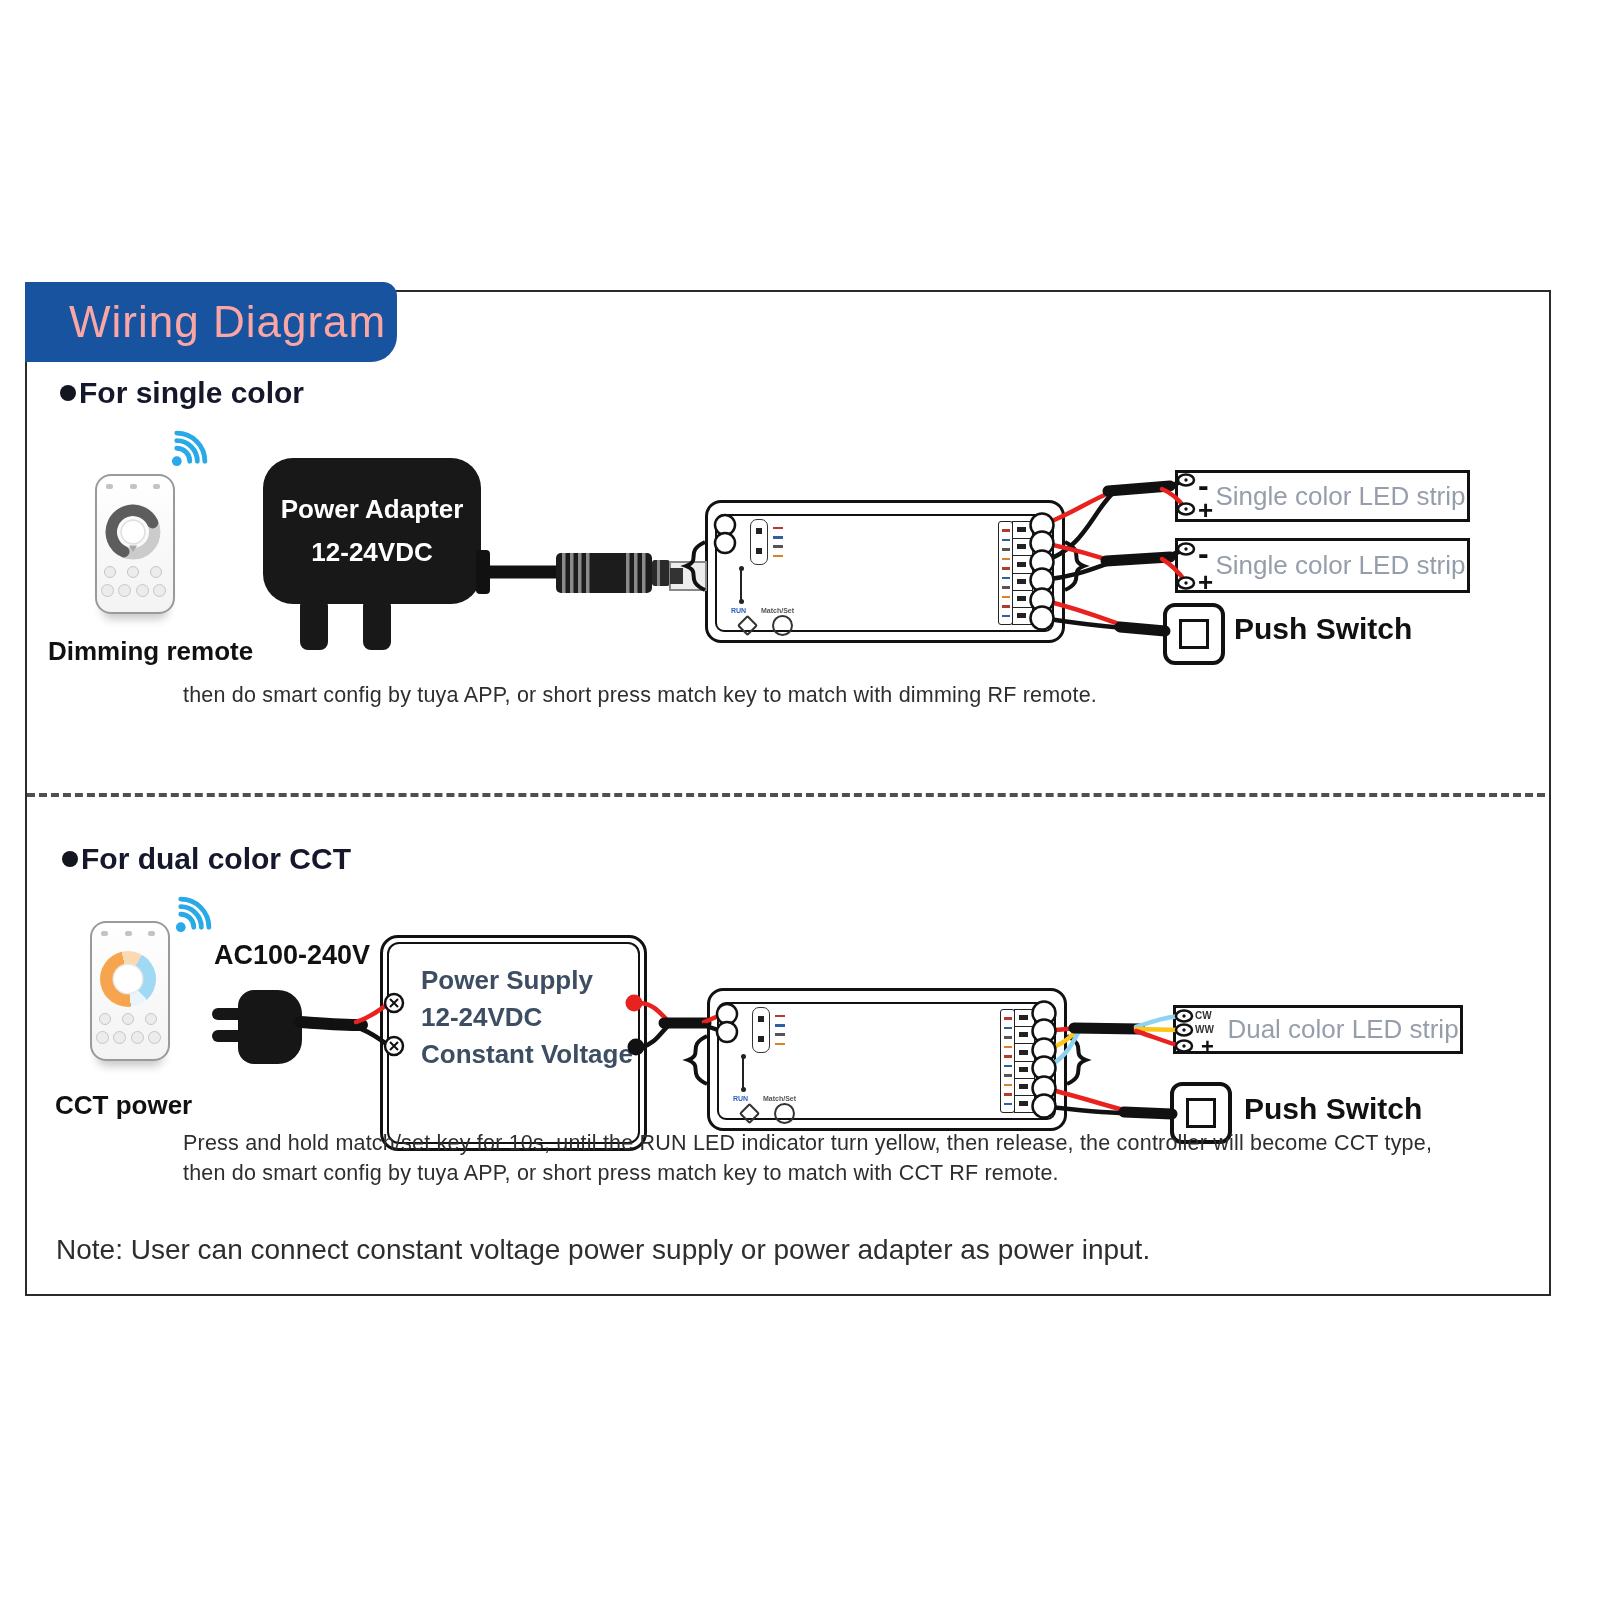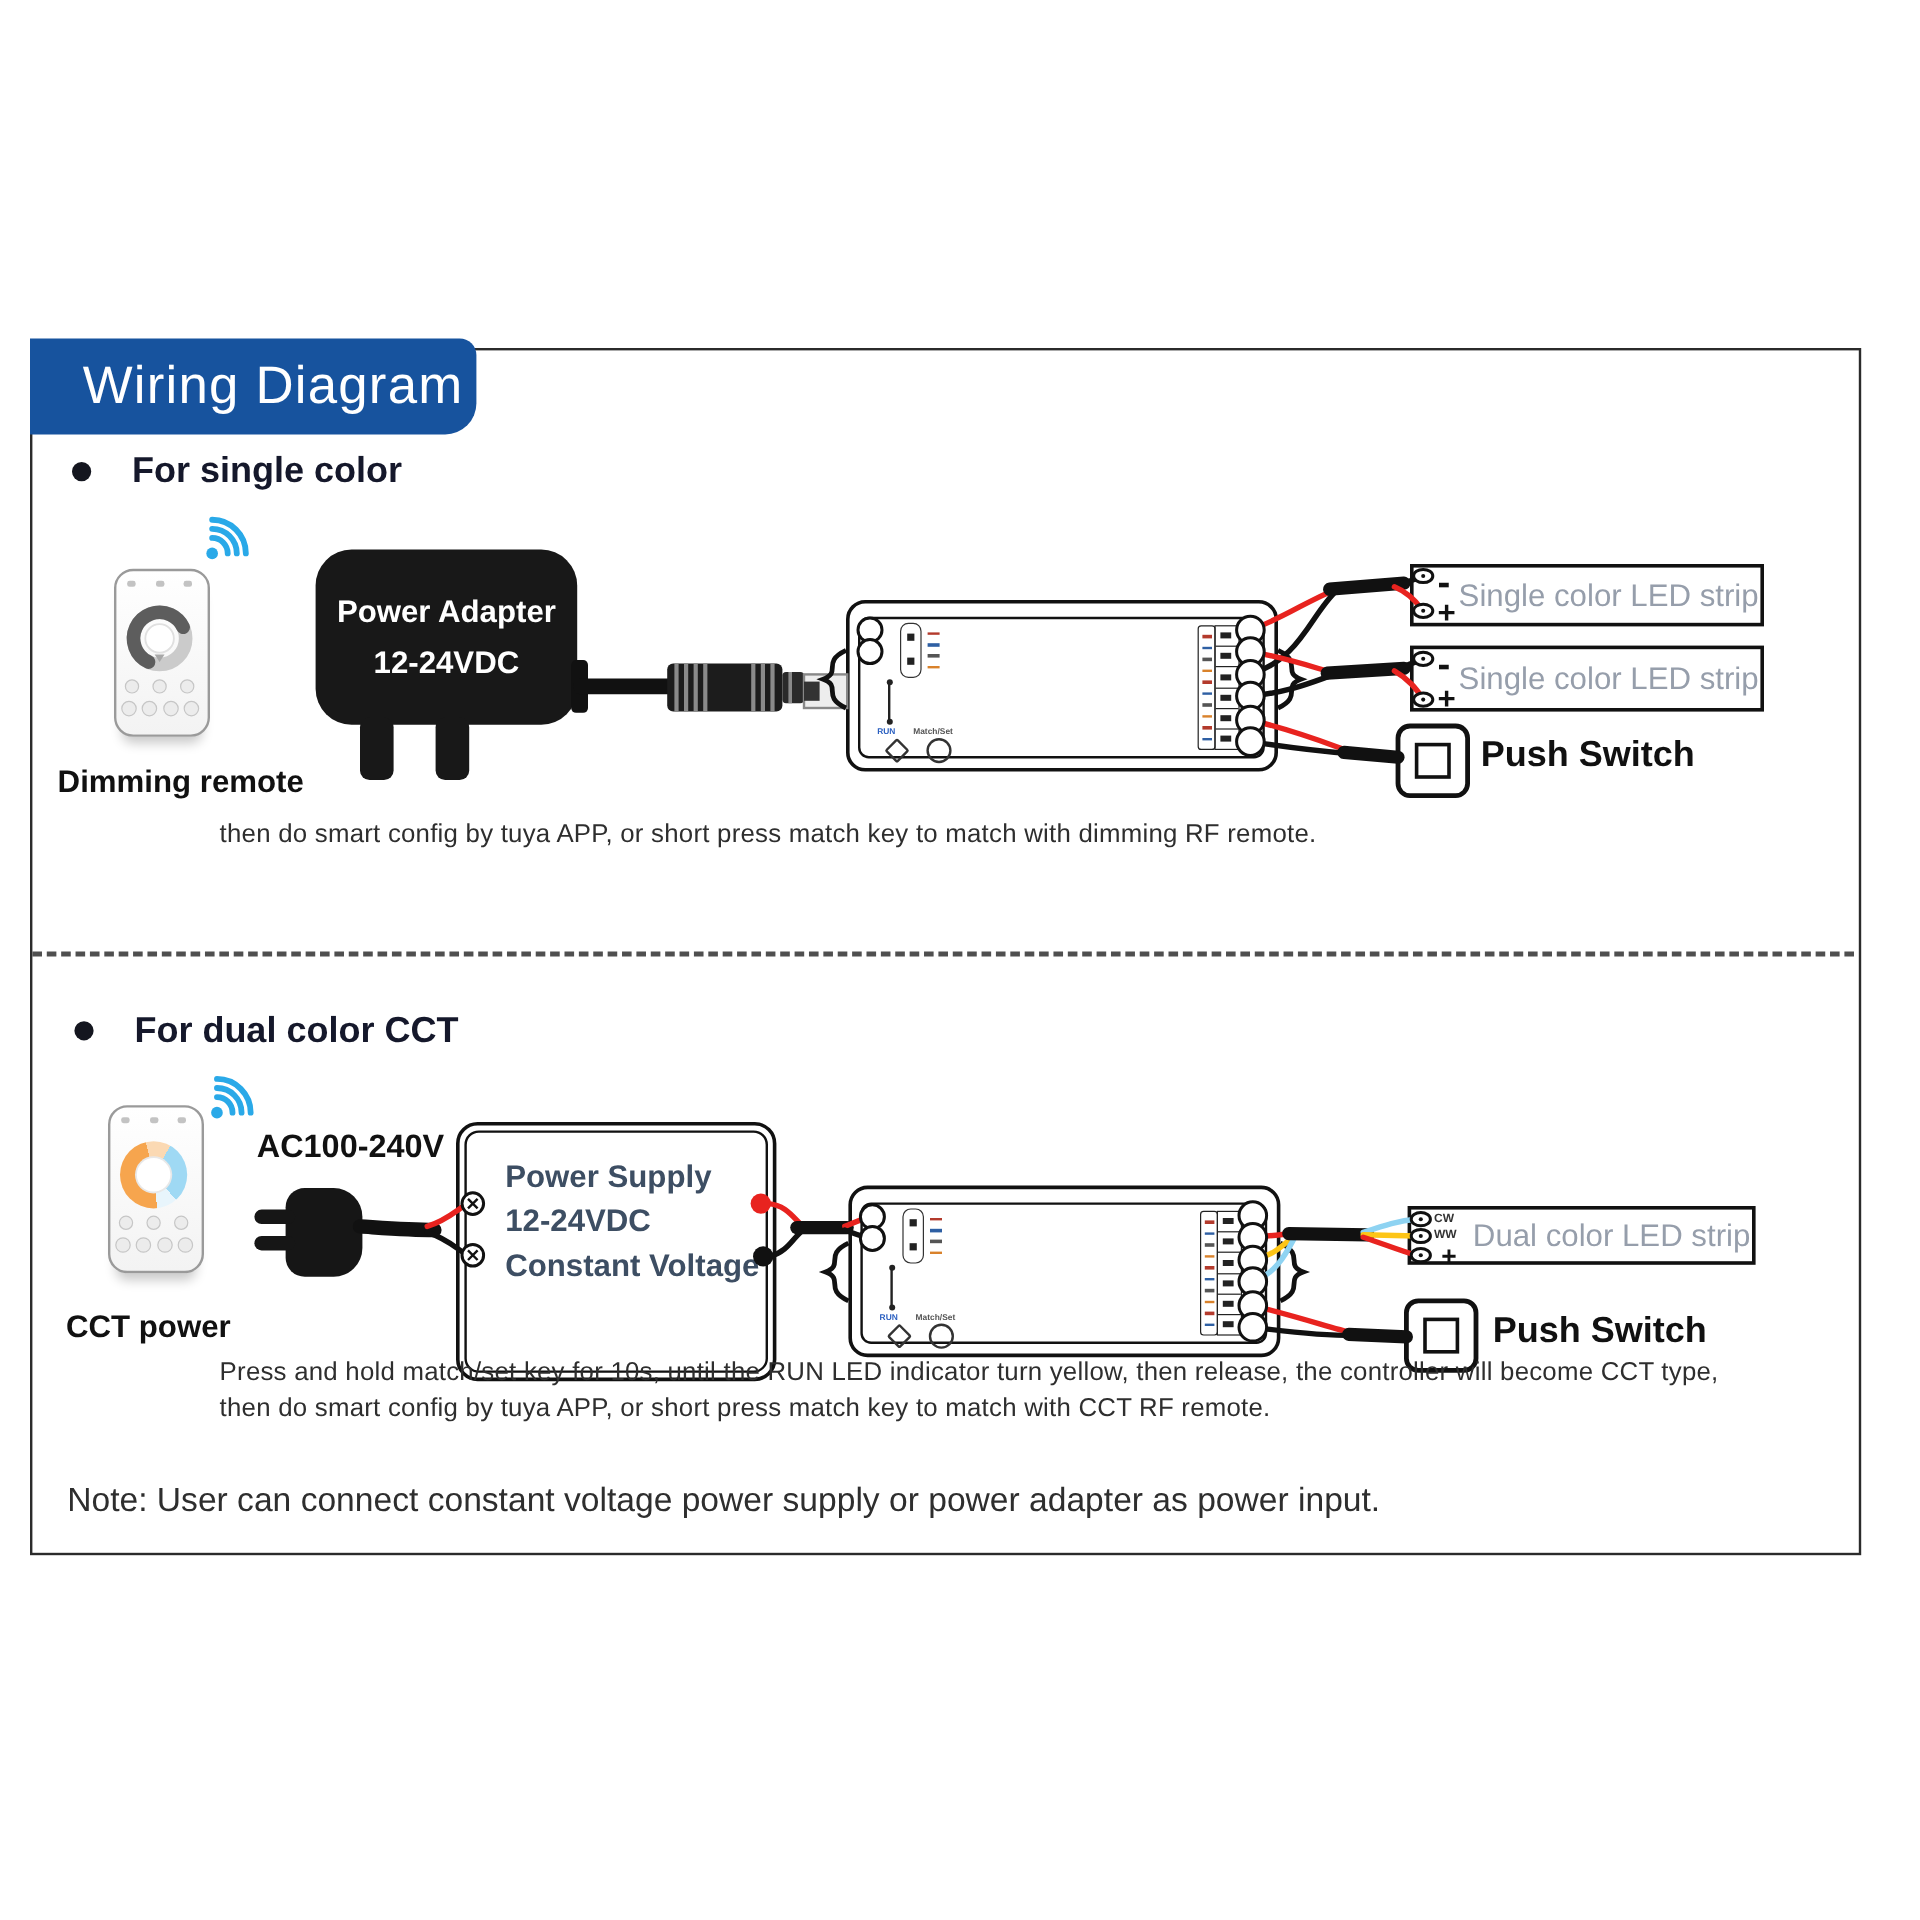--- a/index.html
+++ b/index.html
@@ -3,24 +3,24 @@
 <meta charset="utf-8">
 <style>
   html,body{margin:0;padding:0;background:#fff;}
   .canvas{position:relative;width:1600px;height:1600px;background:#fff;overflow:hidden;
           font-family:"Liberation Sans",sans-serif;color:#111;}
   .abs{position:absolute;}
   
   .frame{position:absolute;left:25px;top:290px;width:1522px;height:1002px;border:2.5px solid #2b2b2b;}
   .banner{position:absolute;left:25px;top:282px;width:372px;height:80px;border-radius:0 14px 26px 0;
           display:flex;align-items:center;padding-left:44px;box-sizing:border-box;z-index:3;}
-  .banner span{color:#ffffff;font-size:44px;letter-spacing:1px;}
+  .banner span{color:#fca5a5;font-size:44px;letter-spacing:1px;}
   .dashed{position:absolute;left:27px;top:793px;width:1518px;border-top:4px dashed #4f4f4f;z-index:2;}
   
-  .sect-head{position:absolute;display:flex;align-items:center;gap:34px;font-size:30px;font-weight:bold;z-index:2;}
+  .sect-head{position:absolute;display:flex;align-items:center;gap:3px;font-size:30px;font-weight:bold;z-index:2;}
   .bullet{width:16px;height:16px;border-radius:50%;background:#14161f;}
   
   .remote{position:absolute;width:76px;height:136px;background:linear-gradient(#ffffff,#f3f3f3);
           border:2.5px solid #9a9a9a;border-radius:16px;z-index:2;box-shadow:0 12px 10px -7px rgba(0,0,0,.22);}
   .topmarks{position:absolute;left:9px;top:8px;width:54px;display:flex;justify-content:space-between;}
   .topmarks span{width:7px;height:5px;background:#c3c3c3;border-radius:2px;}
   .dial1{position:absolute;left:6px;top:26px;}
   .dial2{position:absolute;left:8px;top:28px;width:56px;height:56px;border-radius:50%;
          background:conic-gradient(from 210deg,#f6a54e 0 38%,#fbd9b3 38% 50%,#9fd9f4 50% 80%,#e8f5fc 80% 90%,#f6a54e 90%);}
   .dial2::after{content:"";position:absolute;inset:14px;background:#fff;border-radius:50%;box-shadow:0 0 0 1.5px #e8e8e8;}

